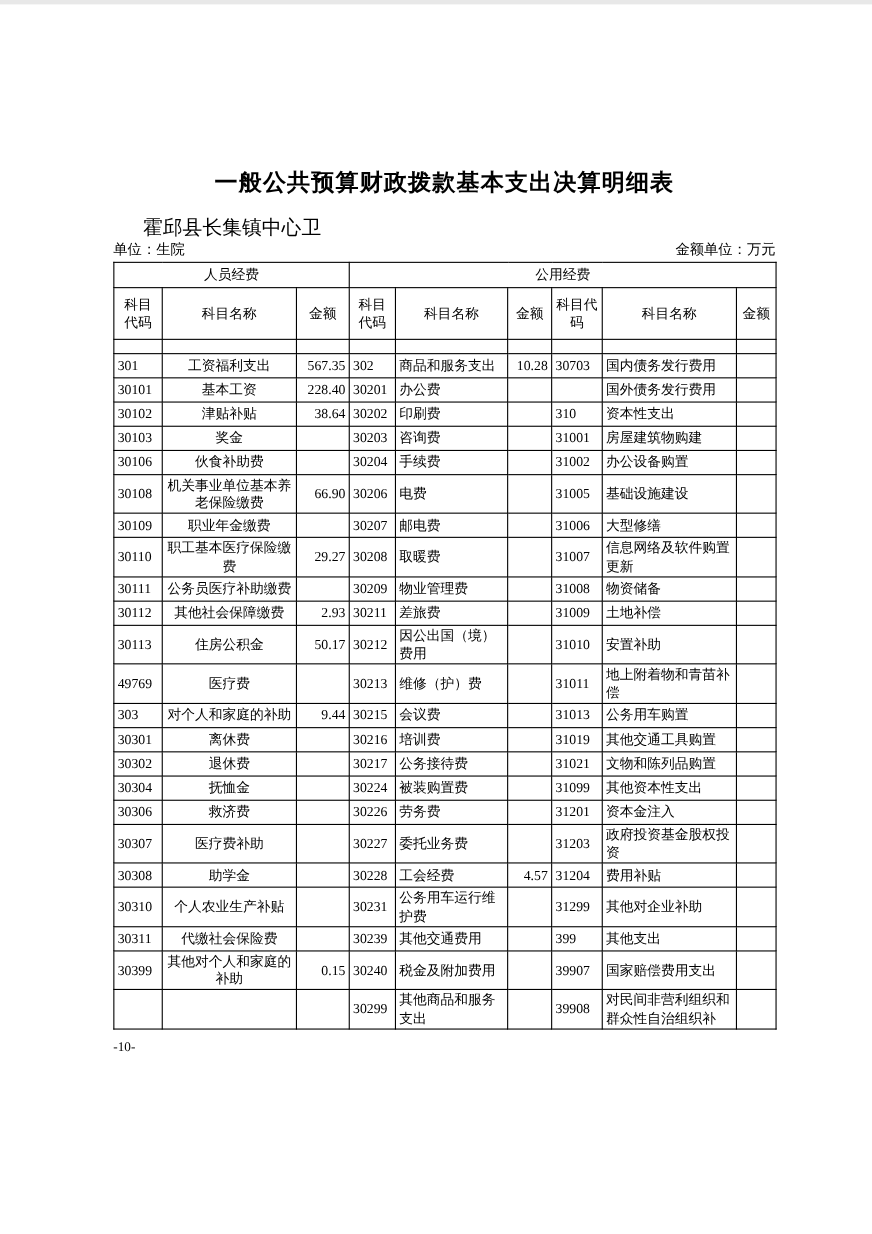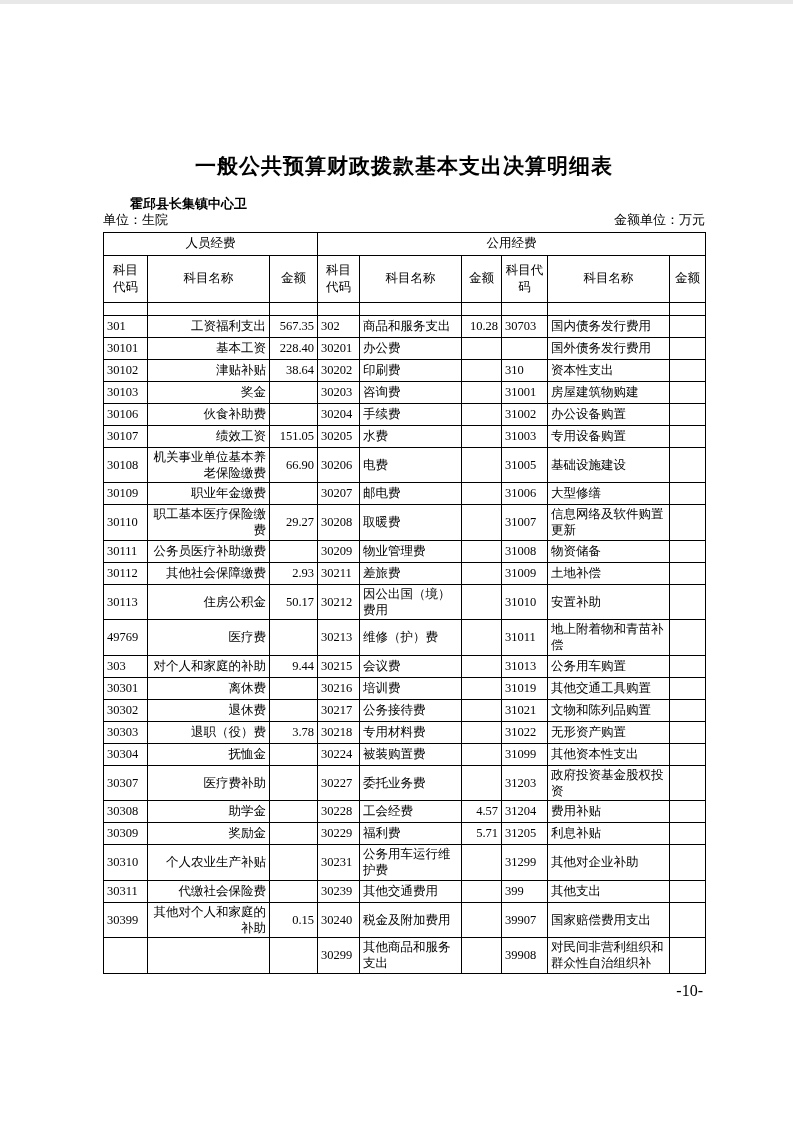--- a/index.html
+++ b/index.html
@@ -23,24 +23,23 @@
     font-weight:bold;
     text-align:center;
     letter-spacing:1px;
   }
   .meta-right {
     text-align:right;
     font-size:13px;
     margin-bottom:3px;
   }
   .unit-line1 {
-    font-size:13px;
+    font-size:18px;
     padding-left:27px;
     line-height:1.25;
-    font-weight:bold;
   }
   .unit-line2 {
     display:flex;
     justify-content:space-between;
     font-size:13px;
     line-height:1.25;
     margin-bottom:3px;
   }
   table.budget {
     border-collapse:collapse;
@@ -55,26 +54,26 @@
     line-height:1.3;
     vertical-align:middle;
     word-break:break-all;
     overflow:hidden;
   }
   tr.group-header th { height:20px; text-align:center; }
   tr.col-header th { height:44px; text-align:center; }
   tr.spacer td { height:12px; padding:0; }
   tbody td { height:19px; }
   td.code { text-align:left; }
-  td.name-left { text-align:right; }
+  td.name-left { text-align:center; }
   td.name-center { text-align:left; padding:1px 2px; }
   td.amt { text-align:right; }
   .page-num {
-    text-align:right;
-    font-size:16px;
+    text-align:left;
+    font-size:12px;
     margin-top:8px;
     padding-right:2px;
   }
 </style>
 </head>
 <body>
 
 <div class="sheet">
   <div class="content">
 
@@ -178,31 +177,20 @@
             <td class="name-left">伙食补助费</td>
             <td class="amt"></td>
             <td class="code">30204</td>
             <td class="name-center">手续费</td>
             <td class="amt"></td>
             <td class="code">31002</td>
             <td class="name-center">办公设备购置</td>
             <td class="amt"></td>
           </tr>
           <tr>
-            <td class="code">30107</td>
-            <td class="name-left">绩效工资</td>
-            <td class="amt">151.05</td>
-            <td class="code">30205</td>
-            <td class="name-center">水费</td>
-            <td class="amt"></td>
-            <td class="code">31003</td>
-            <td class="name-center">专用设备购置</td>
-            <td class="amt"></td>
-          </tr>
-          <tr>
             <td class="code">30108</td>
             <td class="name-left">机关事业单位基本养老保险缴费</td>
             <td class="amt">66.90</td>
             <td class="code">30206</td>
             <td class="name-center">电费</td>
             <td class="amt"></td>
             <td class="code">31005</td>
             <td class="name-center">基础设施建设</td>
             <td class="amt"></td>
           </tr>
@@ -299,39 +287,39 @@
             <td class="name-left">退休费</td>
             <td class="amt"></td>
             <td class="code">30217</td>
             <td class="name-center">公务接待费</td>
             <td class="amt"></td>
             <td class="code">31021</td>
             <td class="name-center">文物和陈列品购置</td>
             <td class="amt"></td>
           </tr>
           <tr>
-            <td class="code">30303</td>
-            <td class="name-left">退职（役）费</td>
-            <td class="amt">3.78</td>
-            <td class="code">30218</td>
-            <td class="name-center">专用材料费</td>
-            <td class="amt"></td>
-            <td class="code">31022</td>
-            <td class="name-center">无形资产购置</td>
-            <td class="amt"></td>
-          </tr>
-          <tr>
             <td class="code">30304</td>
             <td class="name-left">抚恤金</td>
             <td class="amt"></td>
             <td class="code">30224</td>
             <td class="name-center">被装购置费</td>
             <td class="amt"></td>
             <td class="code">31099</td>
             <td class="name-center">其他资本性支出</td>
+            <td class="amt"></td>
+          </tr>
+          <tr>
+            <td class="code">30306</td>
+            <td class="name-left">救济费</td>
+            <td class="amt"></td>
+            <td class="code">30226</td>
+            <td class="name-center">劳务费</td>
+            <td class="amt"></td>
+            <td class="code">31201</td>
+            <td class="name-center">资本金注入</td>
             <td class="amt"></td>
           </tr>
           <tr>
             <td class="code">30307</td>
             <td class="name-left">医疗费补助</td>
             <td class="amt"></td>
             <td class="code">30227</td>
             <td class="name-center">委托业务费</td>
             <td class="amt"></td>
             <td class="code">31203</td>
@@ -343,31 +331,20 @@
             <td class="name-left">助学金</td>
             <td class="amt"></td>
             <td class="code">30228</td>
             <td class="name-center">工会经费</td>
             <td class="amt">4.57</td>
             <td class="code">31204</td>
             <td class="name-center">费用补贴</td>
             <td class="amt"></td>
           </tr>
           <tr>
-            <td class="code">30309</td>
-            <td class="name-left">奖励金</td>
-            <td class="amt"></td>
-            <td class="code">30229</td>
-            <td class="name-center">福利费</td>
-            <td class="amt">5.71</td>
-            <td class="code">31205</td>
-            <td class="name-center">利息补贴</td>
-            <td class="amt"></td>
-          </tr>
-          <tr>
             <td class="code">30310</td>
             <td class="name-left">个人农业生产补贴</td>
             <td class="amt"></td>
             <td class="code">30231</td>
             <td class="name-center">公务用车运行维护费</td>
             <td class="amt"></td>
             <td class="code">31299</td>
             <td class="name-center">其他对企业补助</td>
             <td class="amt"></td>
           </tr>

